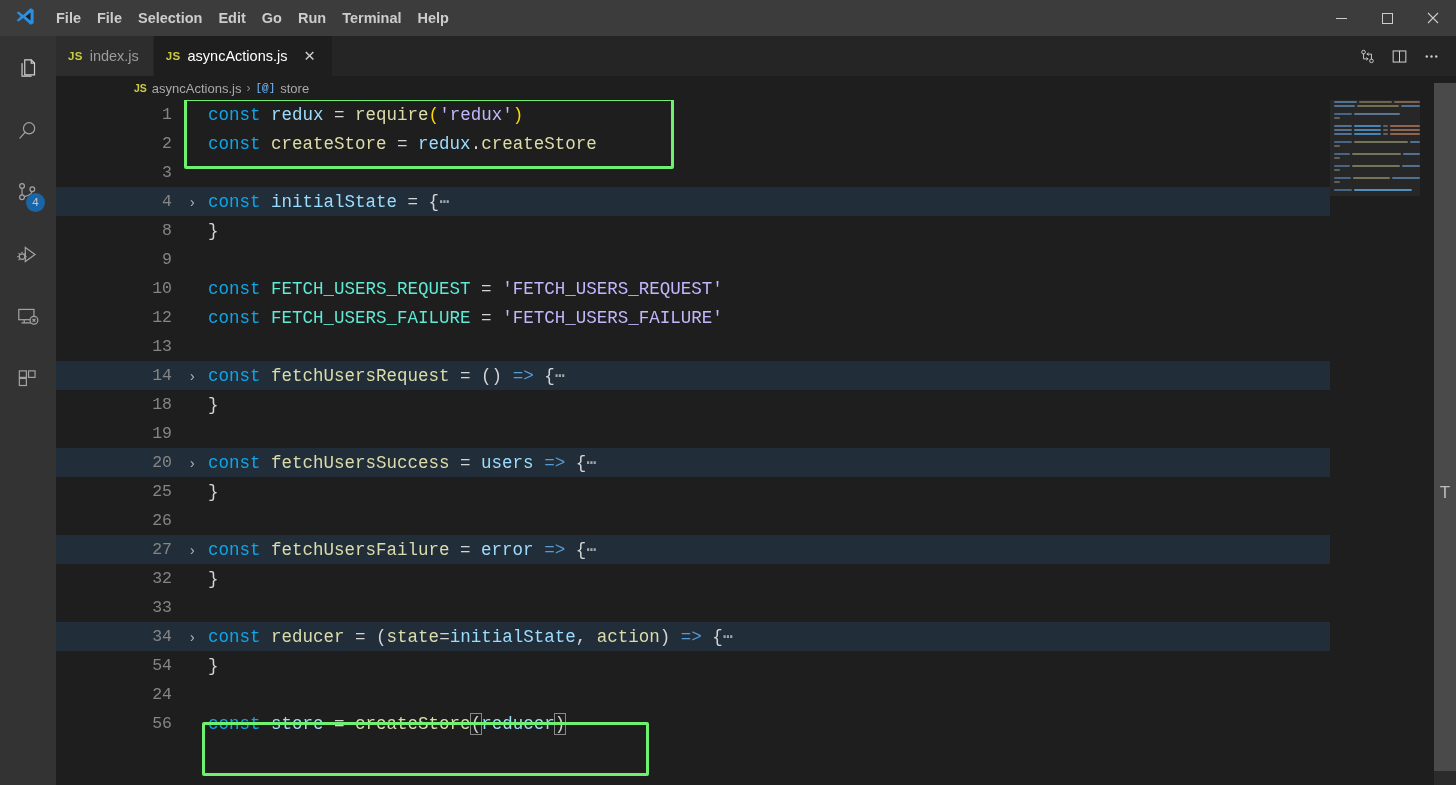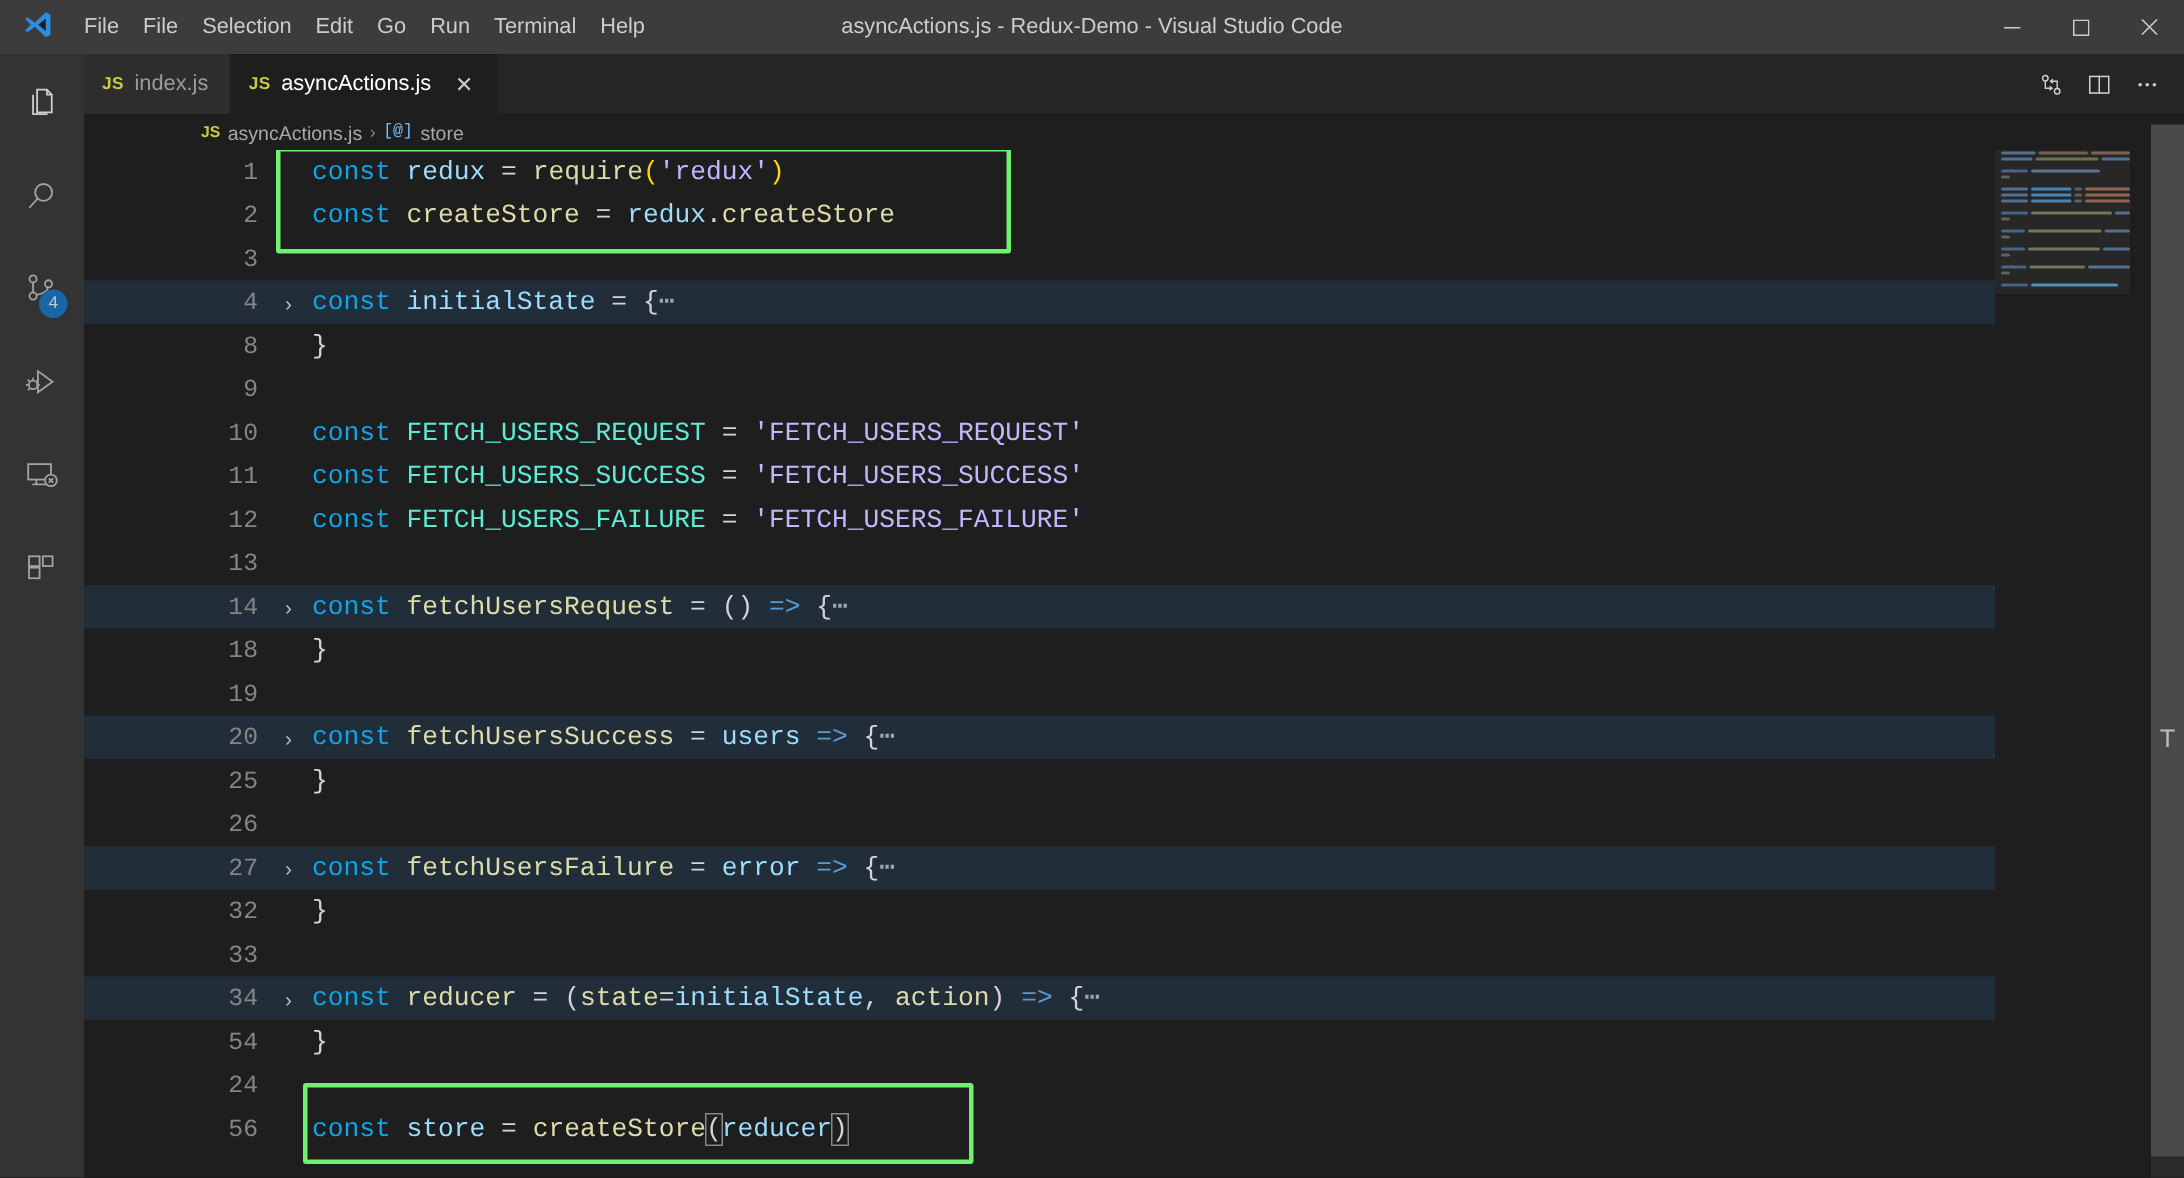--- a/index.html
+++ b/index.html
@@ -10,21 +10,21 @@
     overflow: hidden;
   }
   .app { position: relative; width: 1456px; height: 785px; display: flex; flex-direction: column; }
 
   
   .titlebar {
     height: 36px; background: #3c3c3c; display: flex; align-items: center;
     flex: 0 0 36px; position: relative; color: #cccccc;
   }
   .vs-logo { width: 48px; height: 36px; display: flex; align-items: center; justify-content: center; }
-  .menu { display: flex; align-items: center; height: 36px; }
+  .menu { display: flex; align-items: center; height: 36px; font-weight: bold; }
   .menu-item {
     padding: 0 8px; font-size: 14.5px; line-height: 36px; color: #cccccc;
     cursor: default; white-space: nowrap;
   }
   .title-center {
     position: absolute; left: 0; right: 0; text-align: center;
     font-size: 14.5px; color: #cccccc; pointer-events: none;
   }
   .wincontrols { margin-left: auto; display: flex; height: 36px; z-index: 2; }
   .wc { width: 46px; height: 36px; display: flex; align-items: center; justify-content: center; }
@@ -146,21 +146,20 @@
       <div class="menu-item">File</div>
       <div class="menu-item">File</div>
       <div class="menu-item">Selection</div>
       <div class="menu-item">Edit</div>
       <div class="menu-item">Go</div>
       <div class="menu-item">Run</div>
       <div class="menu-item">Terminal</div>
       <div class="menu-item">Help</div>
     </div>
 
-    <div class="title-center">asyncActions.js - Redux-Demo - Visual Studio Code</div>
 
     <div class="wincontrols">
       <div class="wc">
         <svg width="11" height="11" viewBox="0 0 11 11">
             <rect x="0" y="5" width="11" height="1" fill="#cccccc"></rect>
           </svg>
       </div>
       <div class="wc">
         <svg width="11" height="11" viewBox="0 0 11 11">
             <rect x="0.5" y="0.5" width="10" height="10" fill="none" stroke="#cccccc"></rect>
@@ -291,21 +290,20 @@
 
       <div class="code-area">
         <div class="code-lines" id="code-lines">
             <div class="cline"><div class="lnum">1</div><div class="ctext"><span class="t-kw">const</span><span class="t-pl"> </span><span class="t-var">redux</span><span class="t-pl"> </span><span class="t-op">=</span><span class="t-pl"> </span><span class="t-fn">require</span><span class="t-punc">(</span><span class="t-str">'redux'</span><span class="t-punc">)</span></div></div>
             <div class="cline"><div class="lnum">2</div><div class="ctext"><span class="t-kw">const</span><span class="t-pl"> </span><span class="t-fn">createStore</span><span class="t-pl"> </span><span class="t-op">=</span><span class="t-pl"> </span><span class="t-var">redux</span><span class="t-pl">.</span><span class="t-fn">createStore</span></div></div>
             <div class="cline"><div class="lnum">3</div><div class="ctext"></div></div>
             <div class="cline folded"><div class="lnum">4</div><span class="fold-arrow">›</span><div class="ctext"><span class="t-kw">const</span><span class="t-pl"> </span><span class="t-var">initialState</span><span class="t-pl"> </span><span class="t-op">=</span><span class="t-pl"> </span><span class="t-pl">{</span><span class="t-dots">⋯</span></div></div>
             <div class="cline"><div class="lnum">8</div><div class="ctext"><span class="t-pl">}</span></div></div>
             <div class="cline"><div class="lnum">9</div><div class="ctext"></div></div>
             <div class="cline"><div class="lnum">10</div><div class="ctext"><span class="t-kw">const</span><span class="t-pl"> </span><span class="t-const">FETCH_USERS_REQUEST</span><span class="t-pl"> </span><span class="t-op">=</span><span class="t-pl"> </span><span class="t-str">'FETCH_USERS_REQUEST'</span></div></div>
-            <div class="cline"><div class="lnum">11</div><div class="ctext"><span class="t-kw">const</span><span class="t-pl"> </span><span class="t-const">FETCH_USERS_SUCCESS</span><span class="t-pl"> </span><span class="t-op">=</span><span class="t-pl"> </span><span class="t-str">'FETCH_USERS_SUCCESS'</span></div></div>
             <div class="cline"><div class="lnum">12</div><div class="ctext"><span class="t-kw">const</span><span class="t-pl"> </span><span class="t-const">FETCH_USERS_FAILURE</span><span class="t-pl"> </span><span class="t-op">=</span><span class="t-pl"> </span><span class="t-str">'FETCH_USERS_FAILURE'</span></div></div>
             <div class="cline"><div class="lnum">13</div><div class="ctext"></div></div>
             <div class="cline folded"><div class="lnum">14</div><span class="fold-arrow">›</span><div class="ctext"><span class="t-kw">const</span><span class="t-pl"> </span><span class="t-fn">fetchUsersRequest</span><span class="t-pl"> </span><span class="t-op">=</span><span class="t-pl"> </span><span class="t-pl">()</span><span class="t-pl"> </span><span class="t-arrow">=&gt;</span><span class="t-pl"> </span><span class="t-pl">{</span><span class="t-dots">⋯</span></div></div>
             <div class="cline"><div class="lnum">18</div><div class="ctext"><span class="t-pl">}</span></div></div>
             <div class="cline"><div class="lnum">19</div><div class="ctext"></div></div>
             <div class="cline folded"><div class="lnum">20</div><span class="fold-arrow">›</span><div class="ctext"><span class="t-kw">const</span><span class="t-pl"> </span><span class="t-fn">fetchUsersSuccess</span><span class="t-pl"> </span><span class="t-op">=</span><span class="t-pl"> </span><span class="t-var">users</span><span class="t-pl"> </span><span class="t-arrow">=&gt;</span><span class="t-pl"> </span><span class="t-pl">{</span><span class="t-dots">⋯</span></div></div>
             <div class="cline"><div class="lnum">25</div><div class="ctext"><span class="t-pl">}</span></div></div>
             <div class="cline"><div class="lnum">26</div><div class="ctext"></div></div>
             <div class="cline folded"><div class="lnum">27</div><span class="fold-arrow">›</span><div class="ctext"><span class="t-kw">const</span><span class="t-pl"> </span><span class="t-fn">fetchUsersFailure</span><span class="t-pl"> </span><span class="t-op">=</span><span class="t-pl"> </span><span class="t-var">error</span><span class="t-pl"> </span><span class="t-arrow">=&gt;</span><span class="t-pl"> </span><span class="t-pl">{</span><span class="t-dots">⋯</span></div></div>
             <div class="cline"><div class="lnum">32</div><div class="ctext"><span class="t-pl">}</span></div></div>

